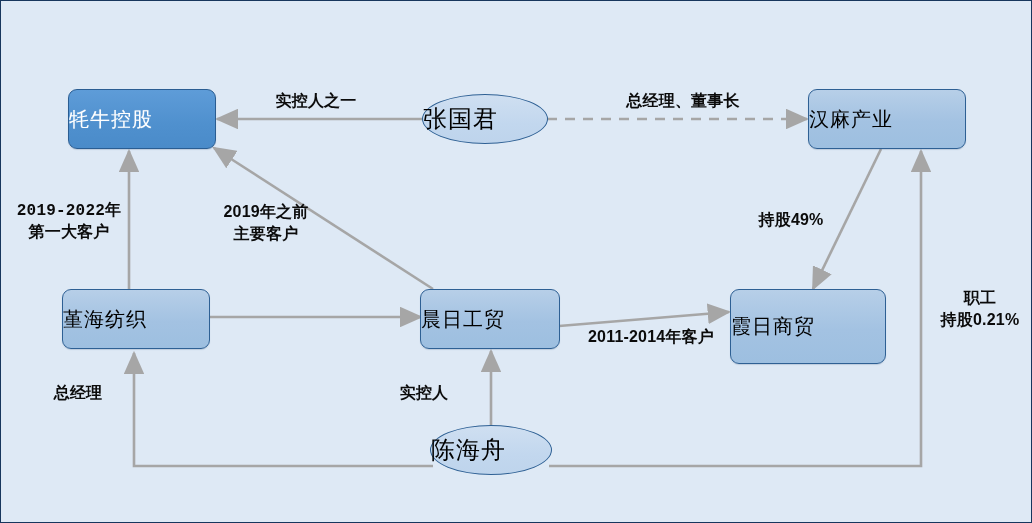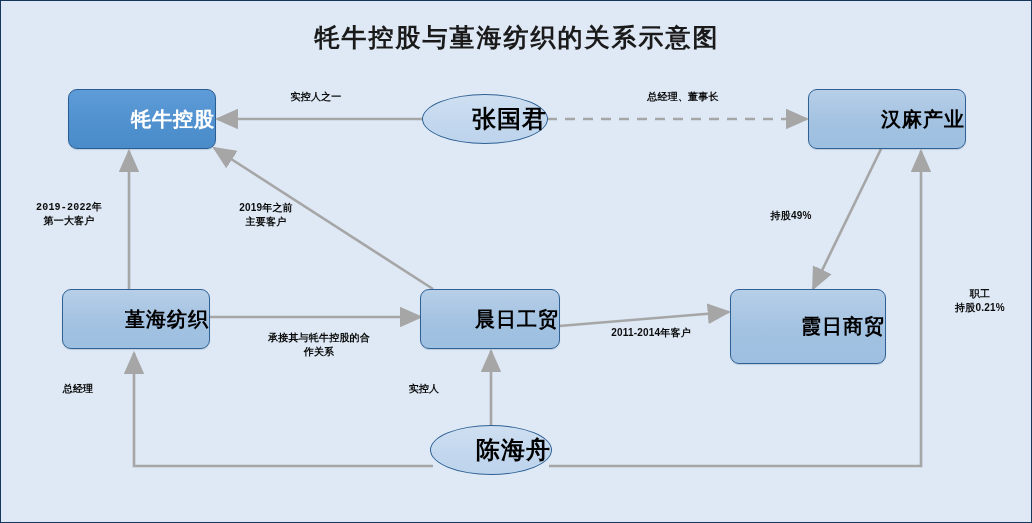--- a/index.html
+++ b/index.html
@@ -21,24 +21,24 @@
     position: absolute;
     left: 0; top: 0;
     width: 1032px;
     height: 523px;
     pointer-events: none;
   }
   .node {
     position: absolute;
     display: flex;
     align-items: center;
-    justify-content: flex-end;
+    justify-content: flex-start;
     box-sizing: border-box;
     text-align: center;
-    font-weight: bold;
+    font-weight: normal;
     letter-spacing: 1px;
     z-index: 3;
   }
   .box {
     border-radius: 9px;
     border: 1.4px solid #2e6094;
     font-size: 20px;
     color: #000;
     background: linear-gradient(180deg, #b7cfe8 0%, #a3c2e2 55%, #9dbfe0 100%);
     box-shadow: 0 1px 1px rgba(40,70,110,0.18);
@@ -51,21 +51,21 @@
   }
   .ellipse {
     border-radius: 50%;
     border: 1.6px solid #2e6094;
     font-size: 24px;
     color: #000;
     background: linear-gradient(180deg, #cfdff1 0%, #c2d7ee 60%, #bed4ec 100%);
   }
   .label {
     position: absolute;
-    font-size: 10px;
+    font-size: 16px;
     font-weight: bold;
     color: #0b0b0b;
     line-height: 1.35;
     text-align: center;
     white-space: pre-line;
     z-index: 4;
     letter-spacing: 0.2px;
   }
   #title {
     position: absolute;
@@ -87,21 +87,20 @@
     color: #2f3b49;
     z-index: 4;
     letter-spacing: 0.5px;
   }
 </style>
 </head>
 <body>
 
 <div id="canvas">
 
-  <div id="title">牦牛控股与堇海纺织的关系示意图</div>
 
   <svg id="wires" viewBox="0 0 1032 523">
     <defs>
       <marker id="arrow" markerWidth="9" markerHeight="8" refX="8.2" refY="4" orient="auto">
         <path d="M0,0 L9,4 L0,8 z" fill="#a6a6a6"></path>
       </marker>
       <marker id="arrowR" markerWidth="9" markerHeight="8" refX="8.2" refY="4" orient="auto">
         <path d="M0,0 L9,4 L0,8 z" fill="#a6a6a6"></path>
       </marker>
     </defs>
@@ -160,22 +159,20 @@
   <div class="label" style="left:240px; top:89px; width:150px;">实控人之一</div>
 
   <div class="label" style="left:592px; top:89px; width:180px;">总经理、董事长</div>
 
   <div class="label" style="left:8px; top:200px; width:120px;font-family:Liberation Mono, monospace;">2019-2022年
 第一大客户</div>
 
   <div class="label" style="left:205px; top:200px; width:120px;">2019年之前
 主要客户</div>
 
-  <div class="label" style="left:213px; top:330px; width:210px;">承接其与牦牛控股的合
-作关系</div>
 
   <div class="label" style="left:570px; top:325px; width:160px;">2011-2014年客户</div>
 
   <div class="label" style="left:735px; top:208px; width:110px;">持股49%</div>
 
   <div class="label" style="left:931px; top:286px; width:96px;">职工
 持股0.21%</div>
 
   <div class="label" style="left:37px; top:381px; width:80px;">总经理</div>
 

